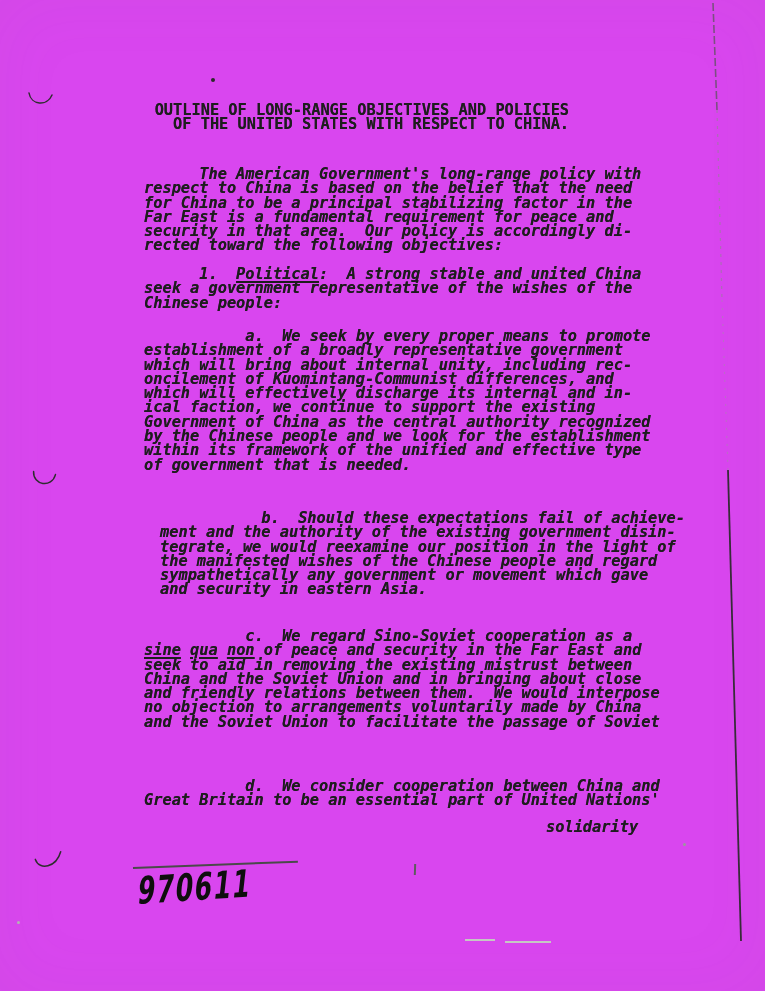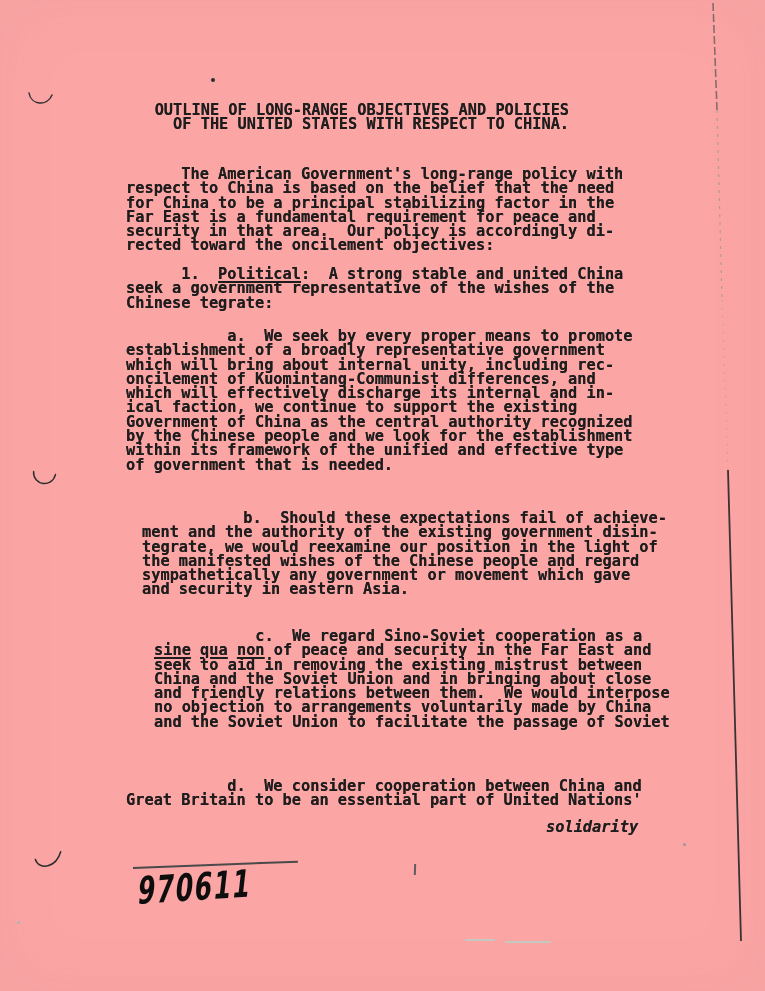--- a/index.html
+++ b/index.html
@@ -3,40 +3,40 @@
 <meta charset="utf-8">
 <style>
   html,body{margin:0;padding:0;}
   body{
     width:765px;height:991px;overflow:hidden;
     background:#fcfcfa;
     font-family:"DejaVu Sans Mono", monospace;
   }
   .sheet{
     position:relative;width:765px;height:991px;
-    background:#fca5a5;
+    background:#d946ef;
     box-shadow:inset 0 0 70px rgba(120,115,105,0.06);
   }
   .line{
     white-space:pre;
     font-family:"DejaVu Sans Mono", monospace;
     font-weight:700;
     font-size:15.3px;
     line-height:14.3px;
     color:#1d1d1d;
     text-shadow:0 0 0.4px rgba(25,25,25,0.75);
   }
   .u{text-decoration:underline;text-underline-offset:2px;text-decoration-thickness:1.5px;}
   .title{position:absolute;left:127px;top:103px;}
-  .para{position:absolute;left:126px;}
+  .para{position:absolute;left:144px;font-style:italic;}
   .para-0{top:167px;}
   .para-1{top:267px;}
   .para-2{top:329px;}
   .para-3{top:511px;margin-left:16px;}
-  .para-4{top:629px;margin-left:28px;}
+  .para-4{top:629px;}
   .para-5{top:779px;}
   .catchword{position:absolute;left:546px;top:820px;font-style:italic;}
   .hand-line{
     position:absolute;left:133px;top:867px;width:165px;height:2px;
     background:#4a4a4a;transform:rotate(-2.2deg);transform-origin:left center;
   }
   .hand-num{
     position:absolute;left:140px;top:872px;
     font-family:"DejaVu Sans", sans-serif;
     font-weight:700;font-size:38px;line-height:1;
@@ -100,26 +100,26 @@
       <div class="line">   OUTLINE OF LONG-RANGE OBJECTIVES AND POLICIES</div>
       <div class="line">     OF THE UNITED STATES WITH RESPECT TO CHINA.</div>
     </div>
   <div id="flow">
       <div class="para para-0">
         <div class="line">      The American Government's long-range policy with</div>
         <div class="line">respect to China is based on the belief that the need</div>
         <div class="line">for China to be a principal stabilizing factor in the</div>
         <div class="line">Far East is a fundamental requirement for peace and</div>
         <div class="line">security in that area.  Our policy is accordingly di-</div>
-        <div class="line">rected toward the oncilement objectives:</div>
+        <div class="line">rected toward the following objectives:</div>
       </div>
       <div class="para para-1">
         <div class="line">      1.  <span class="u">Political</span>:  A strong stable and united China</div>
         <div class="line">seek a government representative of the wishes of the</div>
-        <div class="line">Chinese tegrate:</div>
+        <div class="line">Chinese people:</div>
       </div>
       <div class="para para-2">
         <div class="line">           a.  We seek by every proper means to promote</div>
         <div class="line">establishment of a broadly representative government</div>
         <div class="line">which will bring about internal unity, including rec-</div>
         <div class="line">oncilement of Kuomintang-Communist differences, and</div>
         <div class="line">which will effectively discharge its internal and in-</div>
         <div class="line">ical faction, we continue to support the existing</div>
         <div class="line">Government of China as the central authority recognized</div>
         <div class="line">by the Chinese people and we look for the establishment</div>

